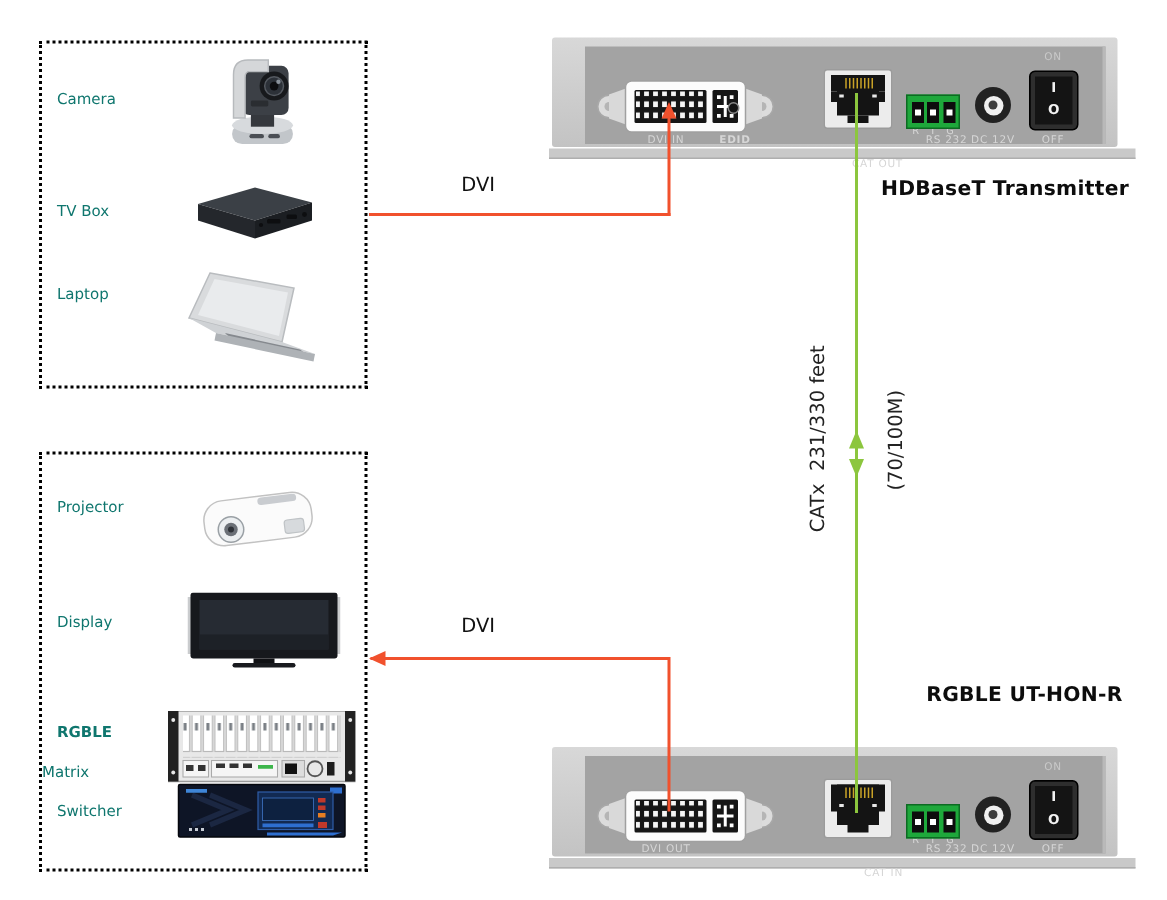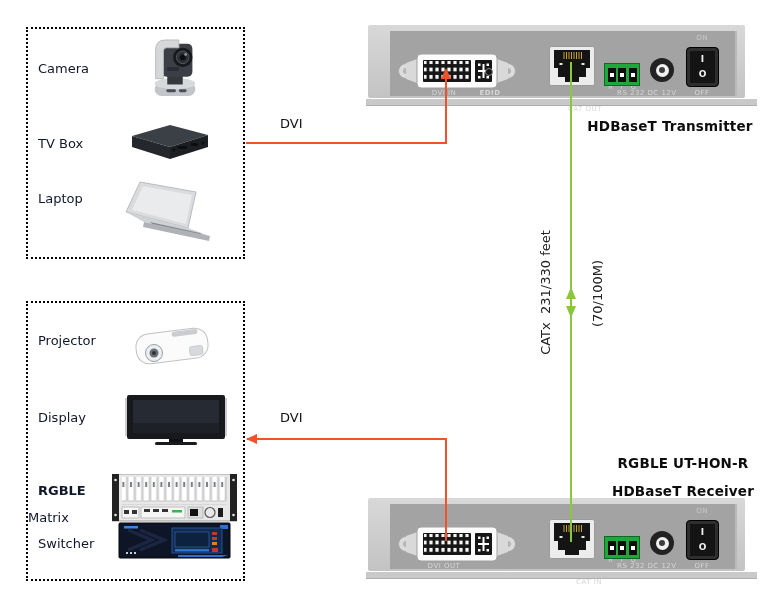--- a/index.html
+++ b/index.html
@@ -7,21 +7,21 @@
   body {
     width:778px; height:600px; position:relative; overflow:hidden;
     font-family:"DejaVu Sans","Liberation Sans",sans-serif; color:#1a1a1a;
   }
 
   
   .device-box { position:absolute; border:2px dotted #000; background:#fff; }
   #src-box { left:26px; top:27px;  width:219px; height:232px; }
   #dst-box { left:26px; top:301px; width:219px; height:280px; }
 
-  .dev-label { position:absolute; font-size:13px; color:#0f172a; white-space:nowrap; }
+  .dev-label { position:absolute; font-size:10px; color:#0f766e; white-space:nowrap; }
   .dev-label.bold { font-weight:bold; }
 
   
   .panel { position:absolute; left:366px; width:392px; height:82px; }
   #tx-panel { top:25px; }
   #rx-panel { top:498px; }
   .chassis { position:absolute; left:2px; top:0; width:377px; height:73px;
              background:linear-gradient(#d8d8d8,#c3c3c3); border-radius:2px; }
   .face { position:absolute; left:24px; top:6px; width:347px; height:65px;
           background:#a3a3a3; border-right:2px solid #b9b9b9; }
@@ -81,21 +81,21 @@
                    border-top:5px solid transparent; border-bottom:5px solid transparent;
                    border-right:11px solid #f1512d; }
   #cat-line    { left:570px; top:62px; width:2px; height:480px; background:#8cc63e; }
   #cat-arrow-up   { position:absolute; left:566px; top:287px; width:0; height:0;
                     border-left:5px solid transparent; border-right:5px solid transparent;
                     border-bottom:12px solid #8cc63e; }
   #cat-arrow-down { position:absolute; left:566px; top:306px; width:0; height:0;
                     border-left:5px solid transparent; border-right:5px solid transparent;
                     border-top:12px solid #8cc63e; }
 
-  .cable-label { position:absolute; font-size:13px; color:#111; text-align:left; }
+  .cable-label { position:absolute; font-size:13px; color:#111; text-align:right; }
   #dvi-label-top { left:280px; top:116px; width:50px; }
   #dvi-label-bot { left:280px; top:410px; width:50px; }
   .vlabel { position:absolute; font-size:13px; color:#222; text-align:center;
             white-space:pre; transform:rotate(-90deg); transform-origin:center; }
   #catx-label { left:458px; top:285px; width:175px; }
   #catx-dist  { left:550px; top:286px; width:95px;  }
 
   
   .dev-icon { position:absolute; }
   #camera-img    { left:146px; top:36px;  width:58px;  height:66px; }
@@ -406,21 +406,20 @@
   <span class="port-label lbl-on">ON</span>
   <div class="pswitch">
     <span class="sw-sym">I</span>
     <span class="sw-sym">O</span>
   </div>
   <span class="port-label lbl-off">OFF</span>
 </div>
 
 <div class="unit-title" id="rx-title">
   <div>RGBLE UT-HON-R</div>
-  <div>HDBaseT Receiver</div>
 </div>
 
 <div class="hline" id="dvi-top-h"></div>
 <div class="vline" id="dvi-top-v"></div>
 <div id="dvi-top-arrow"></div>
 <span class="cable-label" id="dvi-label-top">DVI</span>
 
 <div class="vline" id="dvi-bot-v"></div>
 <div class="hline" id="dvi-bot-h"></div>
 <div id="dvi-bot-arrow"></div>

